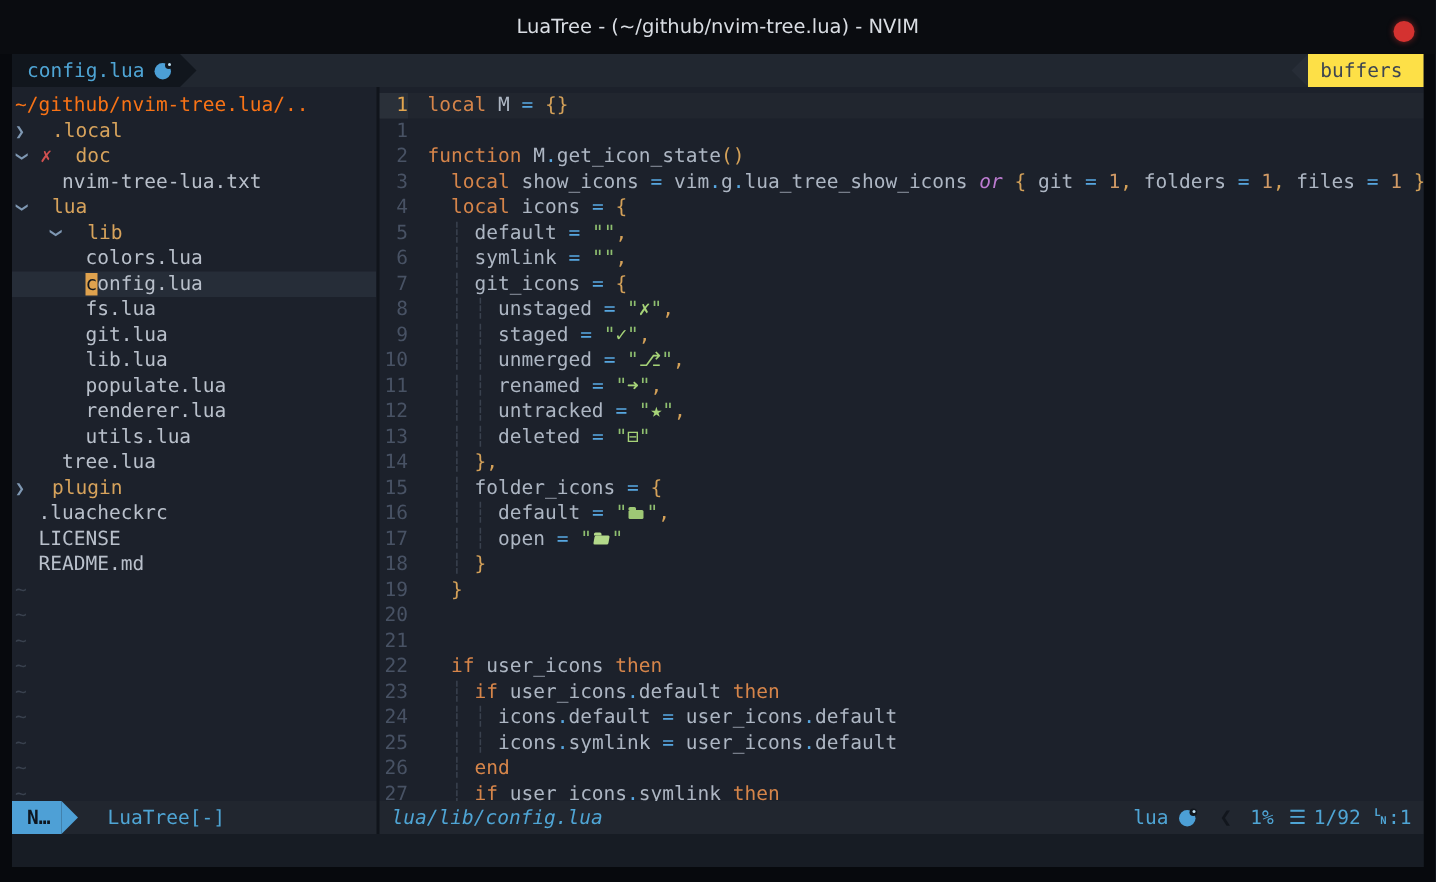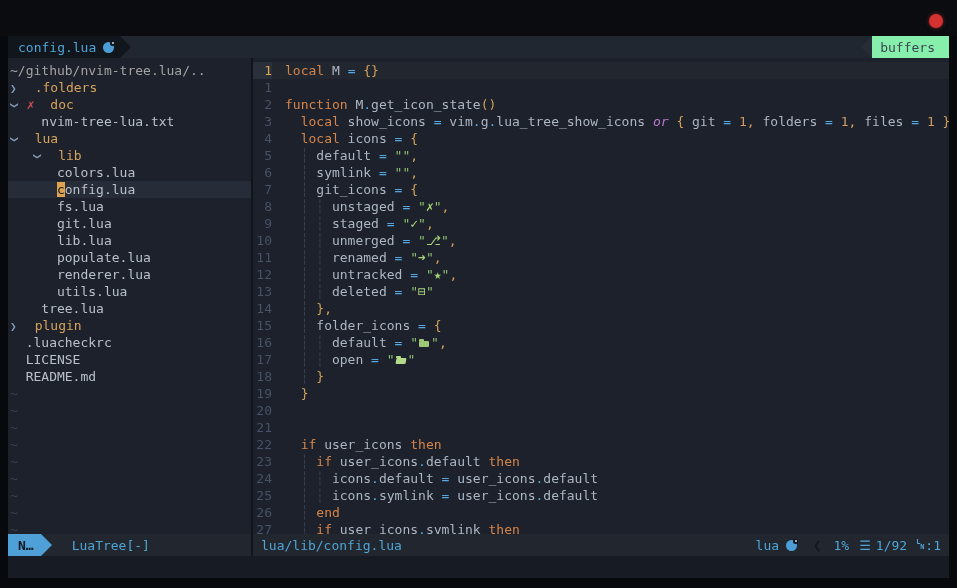--- a/index.html
+++ b/index.html
@@ -18,31 +18,31 @@
     display:flex;flex-direction:column;}
   
   .tabline{height:22px;background:#212730;display:flex;align-items:stretch;flex:0 0 auto;}
   .tab{background:#11161d;color:#4fa5d5;display:flex;align-items:center;padding:0 6px 0 10px;}
   .tab-label{margin-right:7px;}
   .arrow-r{width:0;height:0;border-top:11px solid transparent;border-bottom:11px solid transparent;
     border-left:11px solid #11161d;}
   .tab-spacer{flex:1;}
   .arrow-l{width:0;height:0;border-top:11px solid transparent;border-bottom:11px solid transparent;
     border-right:11px solid #272d37;}
-  .buffers-seg{background:#86efac;color:#3d4551;display:flex;align-items:center;padding:0 14px 0 8px;}
+  .buffers-seg{background:#fde047;color:#3d4551;display:flex;align-items:center;padding:0 14px 0 8px;}
   
   .moon{display:inline-block;width:11px;height:11px;border-radius:50%;background:#4c9fd6;position:relative;flex:0 0 auto;}
   .moon::after{content:"";position:absolute;right:-1px;top:-1px;width:5px;height:5px;border-radius:50%;background:#11161d;}
   .moon::before{content:"";position:absolute;right:0px;top:0px;width:2px;height:2px;border-radius:50%;background:#bfe0f2;z-index:1;}
   
   .main{flex:1;display:flex;min-height:0;}
   .tree{width:243px;flex:0 0 auto;padding-top:4px;overflow:hidden;}
   .trow{height:17px;line-height:17px;white-space:pre;padding-left:2px;}
   .trow.cur{background:#262d38;}
-  .t-root{color:#a3a3a3;}
+  .t-root{color:#f97316;}
   .t-dir{color:#d7a35c;}
   .t-file{color:#b9c0cb;}
   .t-xmark{color:#d05050;}
   .t-chevr,.t-chevd{color:#7f98b3;display:inline-block;width:9px;font-size:11px;}
   .t-chevd{transform:rotate(90deg) translateX(1px);}
   .t-cursor{background:#dfa24e;color:#14181f;}
   .t-tilde{color:#39414e;}
   .code{flex:1;min-width:0;padding-top:4px;overflow:hidden;border-left:2px solid #10141b;background:#1c212b;}
   .cline{display:flex;height:17px;line-height:17px;white-space:pre;}
   .cline .num{flex:0 0 auto;width:19px;text-align:right;color:#485264;margin-right:13px;}
@@ -65,36 +65,37 @@
   .t-fio::before{content:"";position:absolute;left:1px;top:4px;width:10px;height:6px;background:#b3d98a;border-radius:1px;transform:skewX(-10deg);}
   .t-fio::after{content:"";position:absolute;left:1px;top:2px;width:5px;height:2px;background:#b3d98a;border-radius:1px 1px 0 0;}
   
   .statusline{height:22px;flex:0 0 auto;display:flex;align-items:stretch;background:#21262f;}
   .sl-tree{width:243px;flex:0 0 auto;display:flex;align-items:center;background:#21262f;}
   .sl-sep{width:2px;background:#10141b;}
   .mode-chip{background:#4ea0d6;color:#0e1620;font-weight:bold;display:flex;align-items:center;padding:0 7px 0 10px;height:22px;}
   .mode-arrow{width:0;height:0;border-top:11px solid transparent;border-bottom:11px solid transparent;border-left:11px solid #4ea0d6;}
   .sl-treelabel{color:#4fa5d5;margin-left:20px;}
   .sl-code{flex:1;display:flex;align-items:center;padding:0 8px;min-width:0;}
-  .sl-path{color:#4fa5d5;}
+  .sl-path{color:#4fa5d5;font-style:italic;}
   .sl-flex{flex:1;}
   .sl-ft{color:#4fa5d5;margin-right:7px;}
   .sl-chev{color:#12161d;font-size:14px;margin:0 12px 0 16px;}
   .sl-stat{color:#4fa5d5;}
   .sl-menu{color:#4fa5d5;margin:0 5px 0 10px;}
   .ln-glyph{display:inline-flex;flex-direction:column;margin:0 1px 0 9px;color:#4fa5d5;
     font-size:7px;line-height:5px;font-weight:bold;vertical-align:middle;}
   .ln-glyph span:last-child{margin-left:4px;}
   
   .cmdline{height:22px;flex:0 0 auto;background:#171c24;}
 </style>
 </head>
 <body>
 
 <div class="titlebar">
+  <span class="title">LuaTree - (~/github/nvim-tree.lua) - NVIM</span>
   <span class="close-btn"></span>
 </div>
 
 <div class="term">
 
   <div class="tabline">
     <div class="tab">
       <span class="tab-label">config.lua</span>
       <span class="moon"></span>
     </div>
@@ -102,21 +103,21 @@
     <div class="tab-spacer"></div>
     <div class="arrow-l"></div>
     <div class="buffers-seg">
       <span>buffers</span>
     </div>
   </div>
 
   <div class="main">
     <div class="tree" id="tree">
         <div class="trow"><span class="t-root">~/github/nvim-tree.lua/..</span></div>
-        <div class="trow"><span class="t-chevr">❯</span><span class="t-sp">  </span><span class="t-dir">.folders</span></div>
+        <div class="trow"><span class="t-chevr">❯</span><span class="t-sp">  </span><span class="t-dir">.local</span></div>
         <div class="trow"><span class="t-chevd">❯</span><span class="t-sp"> </span><span class="t-xmark">✗</span><span class="t-sp">  </span><span class="t-dir">doc</span></div>
         <div class="trow"><span class="t-sp">    </span><span class="t-file">nvim-tree-lua.txt</span></div>
         <div class="trow"><span class="t-chevd">❯</span><span class="t-sp">  </span><span class="t-dir">lua</span></div>
         <div class="trow"><span class="t-sp">   </span><span class="t-chevd">❯</span><span class="t-sp">  </span><span class="t-dir">lib</span></div>
         <div class="trow"><span class="t-sp">      </span><span class="t-file">colors.lua</span></div>
         <div class="trow cur"><span class="t-sp">      </span><span class="t-cursor">c</span><span class="t-file">onfig.lua</span></div>
         <div class="trow"><span class="t-sp">      </span><span class="t-file">fs.lua</span></div>
         <div class="trow"><span class="t-sp">      </span><span class="t-file">git.lua</span></div>
         <div class="trow"><span class="t-sp">      </span><span class="t-file">lib.lua</span></div>
         <div class="trow"><span class="t-sp">      </span><span class="t-file">populate.lua</span></div>

